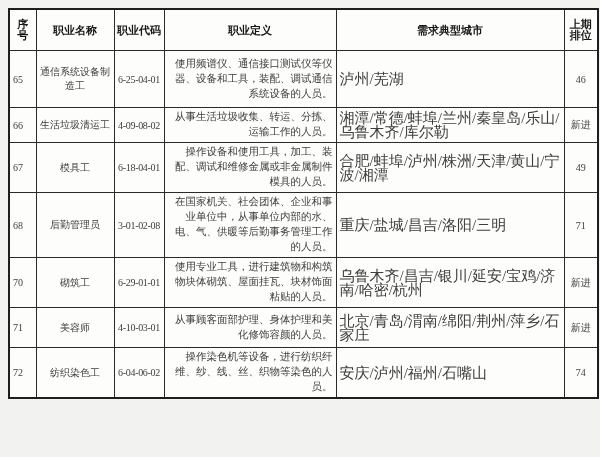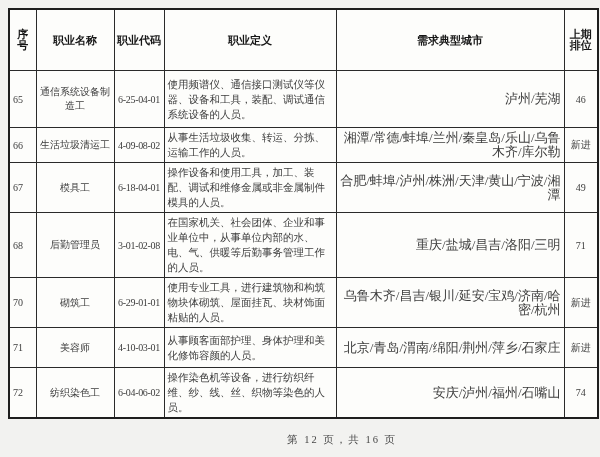--- a/index.html
+++ b/index.html
@@ -26,27 +26,27 @@
     vertical-align:middle;
     word-break:break-all;
     overflow:hidden;
   }
   table.occ th{
     font-size:11px;
     font-weight:bold;
     color:#161616;
     text-align:center;
     line-height:11px;
-    padding:19px 2px;
+    padding:9px 2px;
   }
   td.c-no{ font-size:10px; }
   td.c-name{ text-align:center; font-size:10px; line-height:14px; padding-left:4px;}
   td.c-code{ text-align:center; font-size:10px; letter-spacing:-0.3px;}
-  td.c-def{ text-align:left; font-size:10.5px; line-height:15px; padding-left:4px;}
-  td.c-cities{ text-align:right; font-size:13px; line-height:14px; padding-left:5px;}
+  td.c-def{ text-align:right; font-size:10.5px; line-height:15px; padding-left:4px;font-family:Liberation Mono, monospace;}
+  td.c-cities{ text-align:left; font-size:15px; line-height:14px; padding-left:5px;}
   td.c-rank{ text-align:center; font-size:10px; }
   .footer{
     position:absolute;
     top:433px;
     left:342px;
     transform:translateX(-50%);
     font-size:10.5px;
     color:#474747;
     letter-spacing:2px;
     white-space:nowrap;
@@ -129,15 +129,14 @@
         <td class="c-no">72</td>
         <td class="c-name">纺织染色工</td>
         <td class="c-code">6-04-06-02</td>
         <td class="c-def">操作染色机等设备，进行纺织纤维、纱、线、丝、织物等染色的人员。</td>
         <td class="c-cities">安庆/泸州/福州/石嘴山</td>
         <td class="c-rank">74</td>
       </tr>
     </tbody>
   </table>
 
-  <div class="footer">第 12 页，共 16 页</div>
 
 </div>
 
 </body></html>

